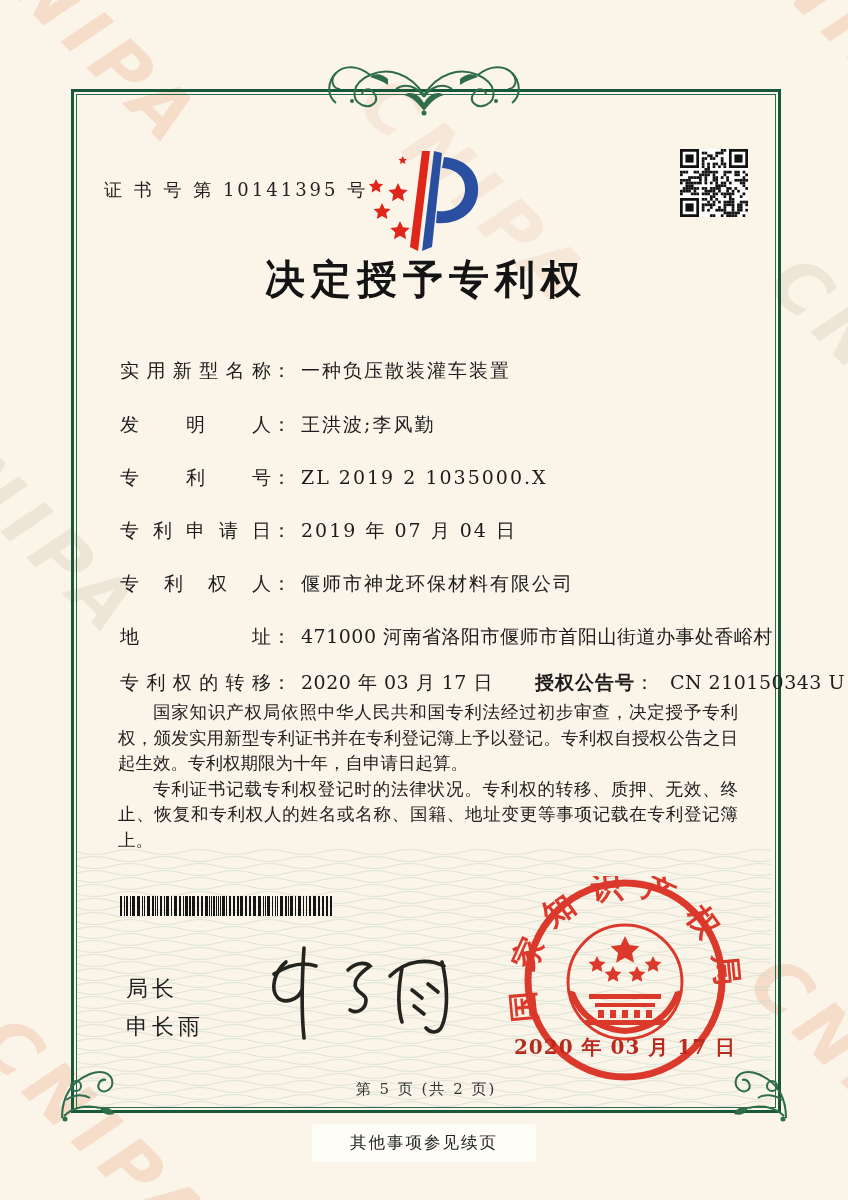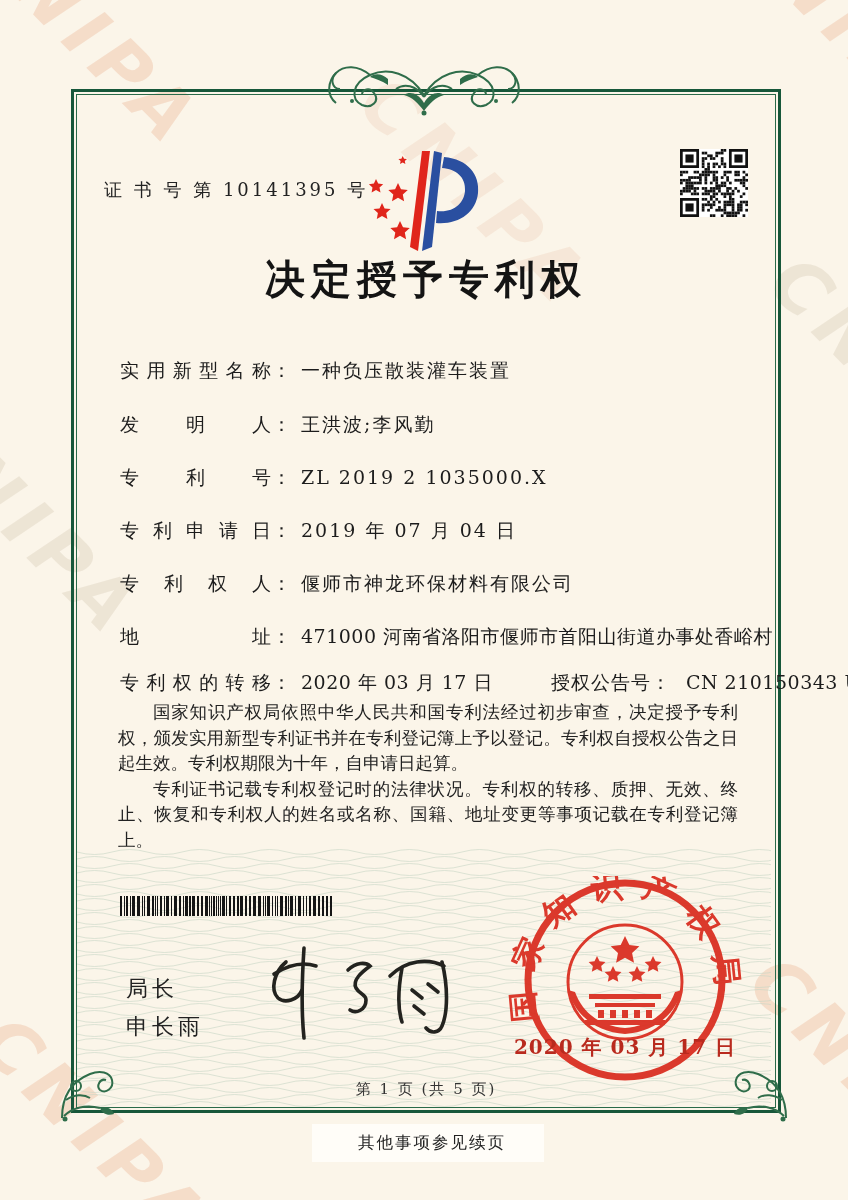--- a/index.html
+++ b/index.html
@@ -38,35 +38,35 @@
   }
   .rows{position:absolute;left:120px;top:350px;width:640px;font-size:19px;}
   .frow{position:absolute;left:0;white-space:nowrap;}
   .flabel{
     display:inline-block;width:152px;text-align:justify;text-align-last:justify;
     letter-spacing:1px;vertical-align:bottom;
   }
   .fcolon{display:inline-block;}
   .fvalue{margin-left:10px;letter-spacing:2px;}
   .fvalue.tight{letter-spacing:0.5px;text-align:center;}
-  .grant2{margin-left:58px;letter-spacing:1px;}
+  .grant2{margin-left:42px;letter-spacing:1px;font-weight:bold;}
   .paras{
     position:absolute;left:118px;top:700px;width:620px;
     font-size:17.5px;line-height:25.5px;color:#222;text-align:justify;
   }
   .paras p{margin:0;text-indent:2em;}
   .signer{position:absolute;left:126px;font-size:22px;letter-spacing:4px;color:#222;}
   .pageinfo{
     position:absolute;left:76px;top:1080px;width:700px;text-align:center;
     font-size:15px;letter-spacing:2px;color:#333;
   }
   .notebox{
     position:absolute;left:312px;top:1124px;width:224px;height:38px;
     background:#fffdf8;display:flex;align-items:center;justify-content:center;
-    font-size:16.5px;letter-spacing:2px;color:#222;padding-left:8px;
+    font-size:16.5px;letter-spacing:2px;color:#222;
   }
   .sealdate{
     position:absolute;left:505px;top:1034px;width:240px;text-align:center;
     font-size:20px;font-weight:bold;color:#b92a1e;letter-spacing:1px;z-index:6;
   }
   svg{display:block;}
 </style>
 </head>
 <body>
 
@@ -544,17 +544,17 @@
     <rect x="-27" y="28" width="6" height="8"></rect>
       <rect x="-15" y="28" width="6" height="8"></rect>
     <rect x="-3" y="28" width="6" height="8"></rect>
       <rect x="9" y="28" width="6" height="8"></rect>
     <rect x="21" y="28" width="6" height="8"></rect>
     <rect x="-40" y="38" width="80" height="5"></rect>
   </g>
 </svg>
 <div class="sealdate">2020 年 03 月 17 日</div>
 
-<div class="pageinfo" style="z-index:4">第 1 页 (共 5 页)</div>
+<div class="pageinfo" style="z-index:4">第 5 页 (共 2 页)</div>
 
 <div class="notebox" style="z-index:4">
   <span>其他事项参见续页</span>
 </div>
 
 </body></html>

